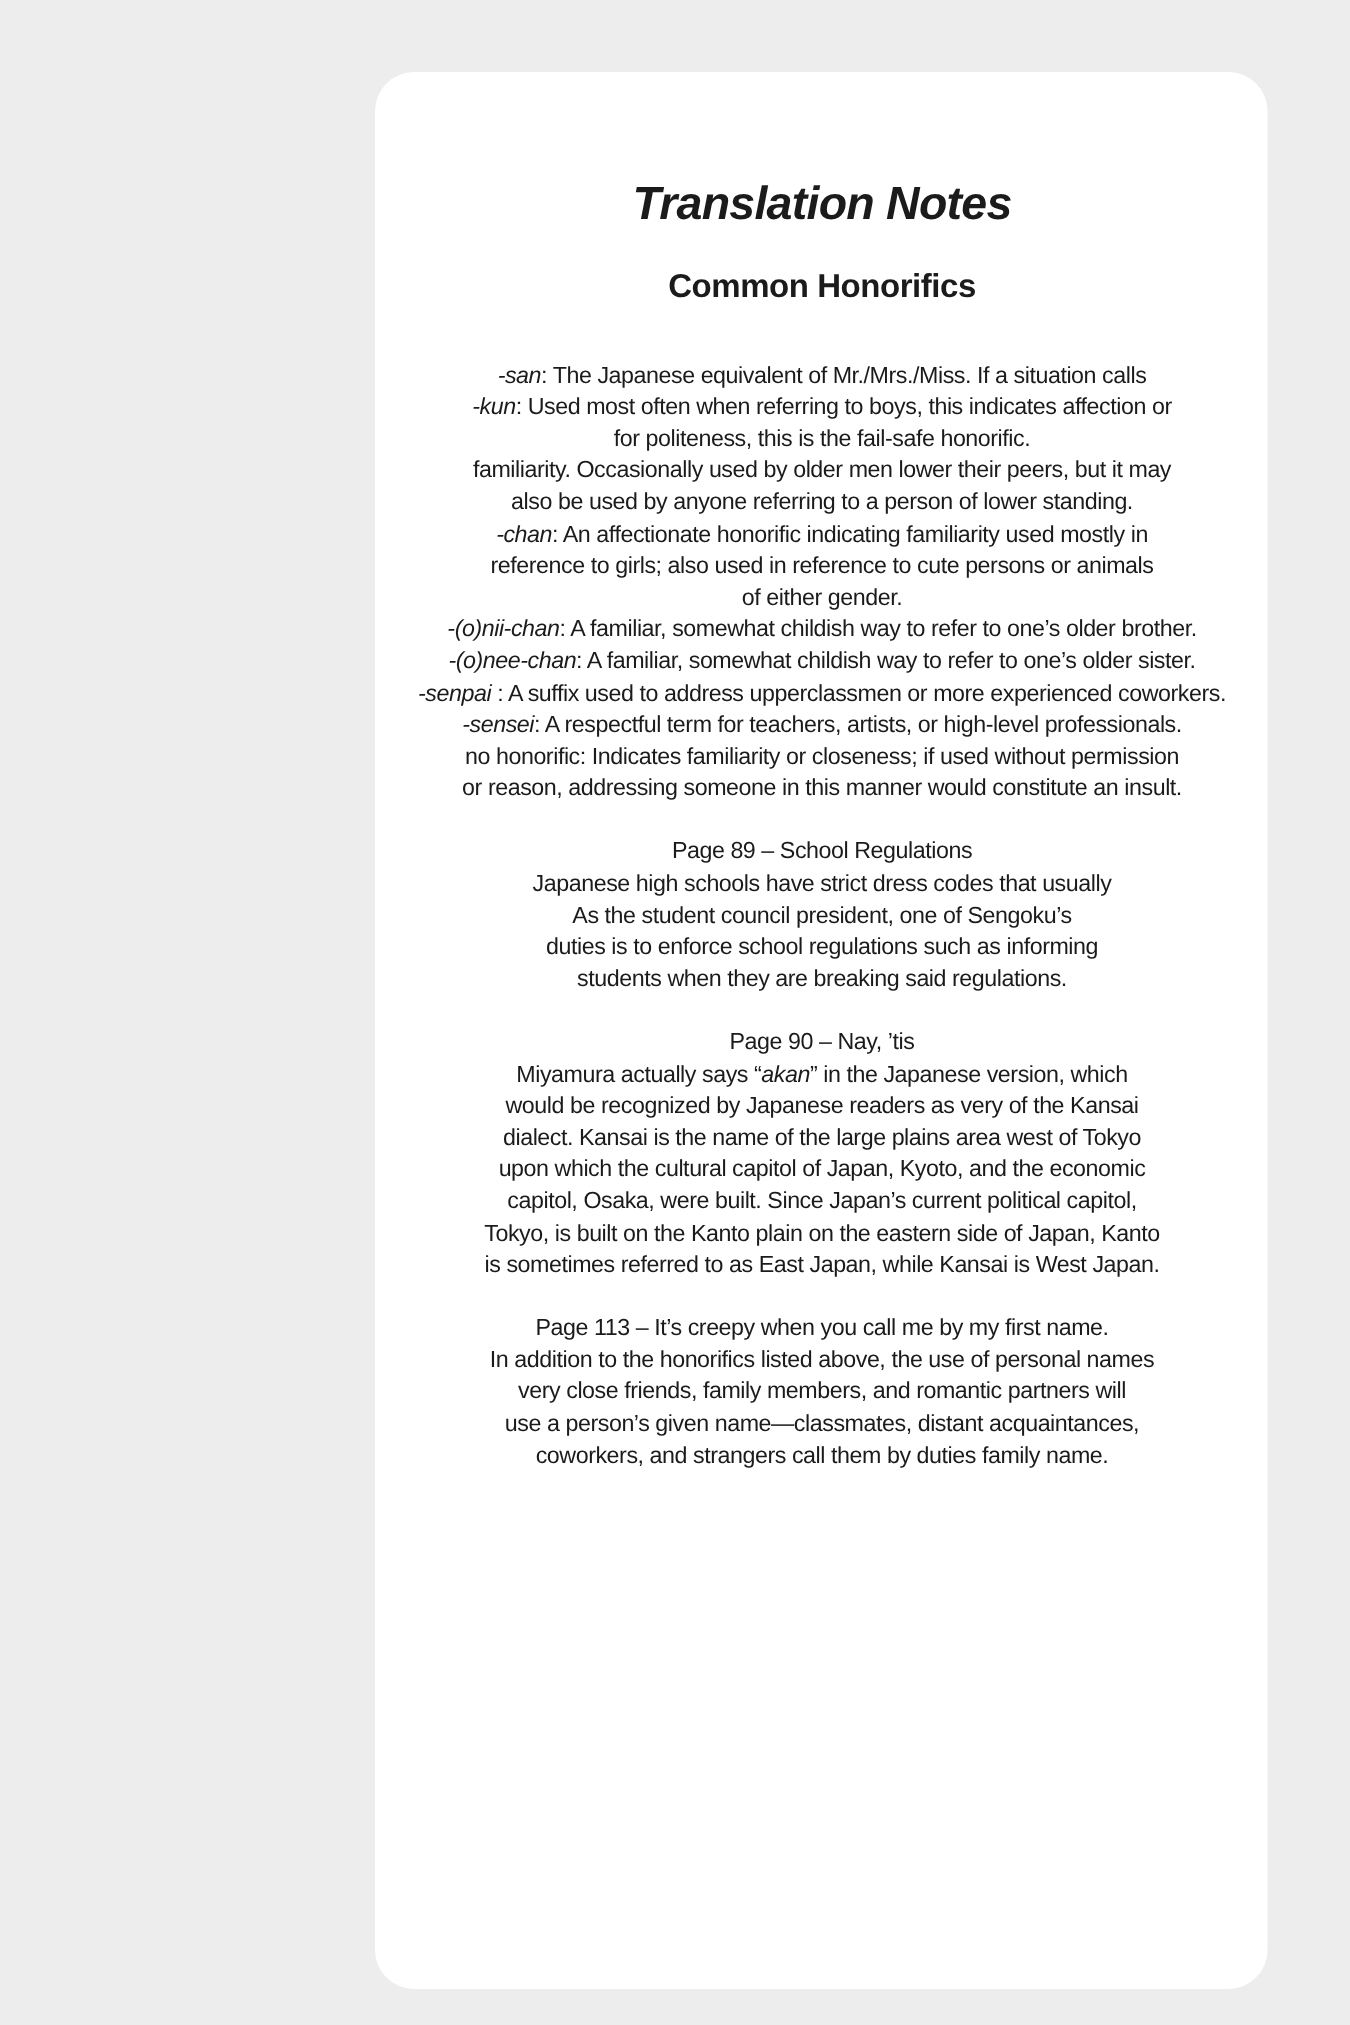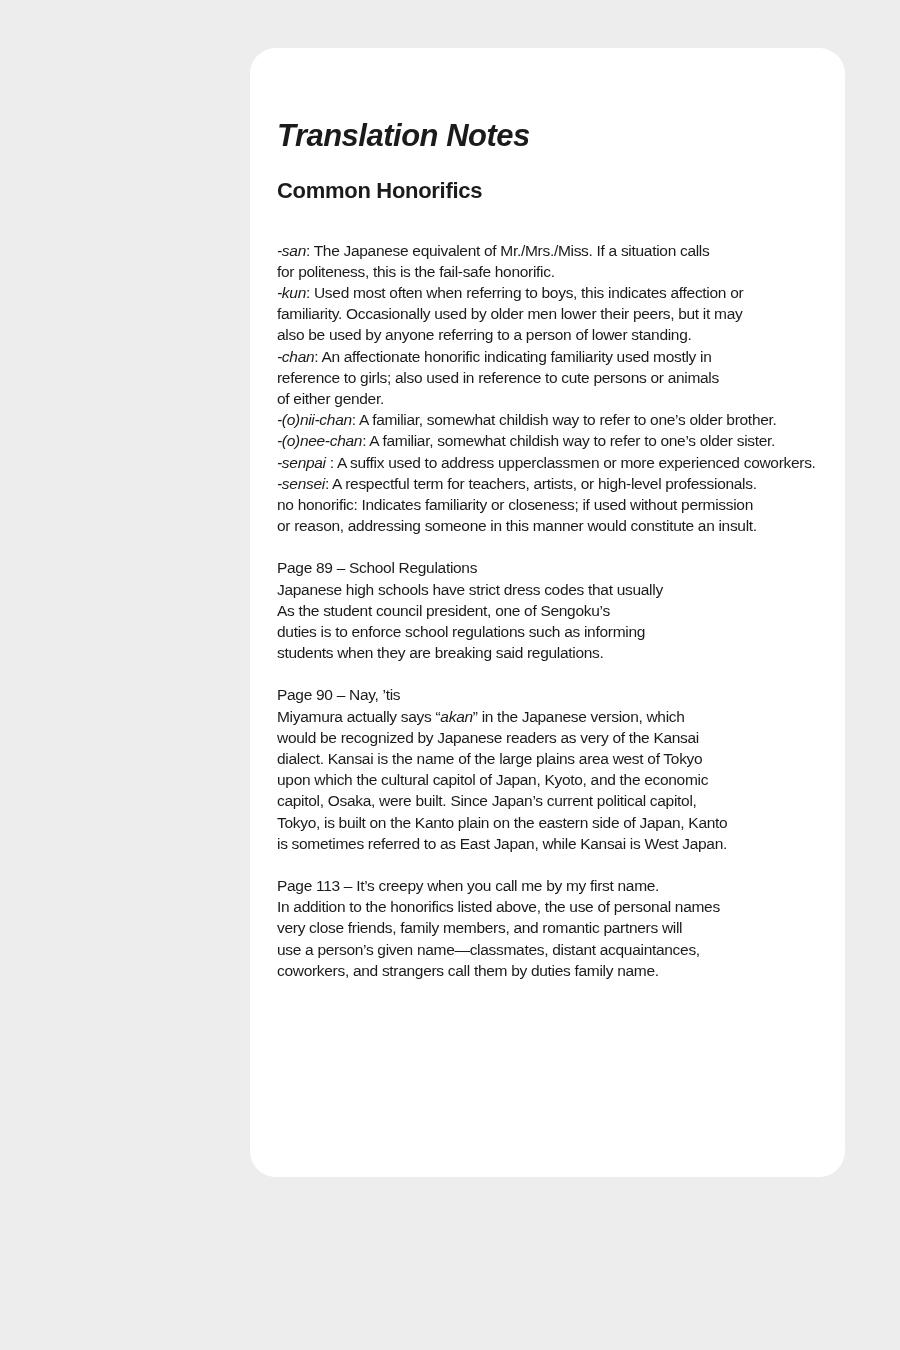--- a/index.html
+++ b/index.html
@@ -10,24 +10,25 @@
     background: #ededed;
     font-family: "Liberation Sans", sans-serif;
     position: relative;
     overflow: hidden;
   }
   .card {
     position: absolute;
     left: 250px;
     top: 48px;
     width: 595px;
-    height: 1129px;
+    height: 1278px;
     background: #ffffff;
     border-radius: 26px;
     padding: 70px 26px 12px 27px;
+    text-align: center;
   }
   .title {
     font-size: 31px;
     font-weight: bold;
     font-style: italic;
     color: #1b1b1b;
     letter-spacing: -0.5px;
     margin: 0 0 24px 0;
     line-height: 1.15;
   }
@@ -53,22 +54,22 @@
 </style>
 </head>
 <body style="background: rgb(237, 237, 237);">
 
 <div class="card" style="background: rgb(255, 255, 255); color: rgb(27, 27, 27);">
   <h1 class="title">Translation Notes</h1>
   <h2 class="subtitle">Common Honorifics</h2>
   <div class="blocks">
       <div class="block">
         <div class="line"><span class="seg-i">-san</span><span>: The Japanese equivalent of Mr./Mrs./Miss. If a situation calls</span></div>
+        <div class="line"><span class="seg-i">-kun</span><span>: Used most often when referring to boys, this indicates affection or</span></div>
         <div class="line"><span>for politeness, this is the fail-safe honorific.</span></div>
-        <div class="line"><span class="seg-i">-kun</span><span>: Used most often when referring to boys, this indicates affection or</span></div>
         <div class="line"><span>familiarity. Occasionally used by older men lower their peers, but it may</span></div>
         <div class="line"><span>also be used by anyone referring to a person of lower standing.</span></div>
         <div class="line"><span class="seg-i">-chan</span><span>: An affectionate honorific indicating familiarity used mostly in</span></div>
         <div class="line"><span>reference to girls; also used in reference to cute persons or animals</span></div>
         <div class="line"><span>of either gender.</span></div>
         <div class="line"><span class="seg-i">-(o)nii-chan</span><span>: A familiar, somewhat childish way to refer to one’s older brother.</span></div>
         <div class="line"><span class="seg-i">-(o)nee-chan</span><span>: A familiar, somewhat childish way to refer to one’s older sister.</span></div>
         <div class="line"><span class="seg-i">-senpai</span><span> : A suffix used to address upperclassmen or more experienced coworkers.</span></div>
         <div class="line"><span class="seg-i">-sensei</span><span>: A respectful term for teachers, artists, or high-level professionals.</span></div>
         <div class="line"><span>no honorific: Indicates familiarity or closeness; if used without permission</span></div>

